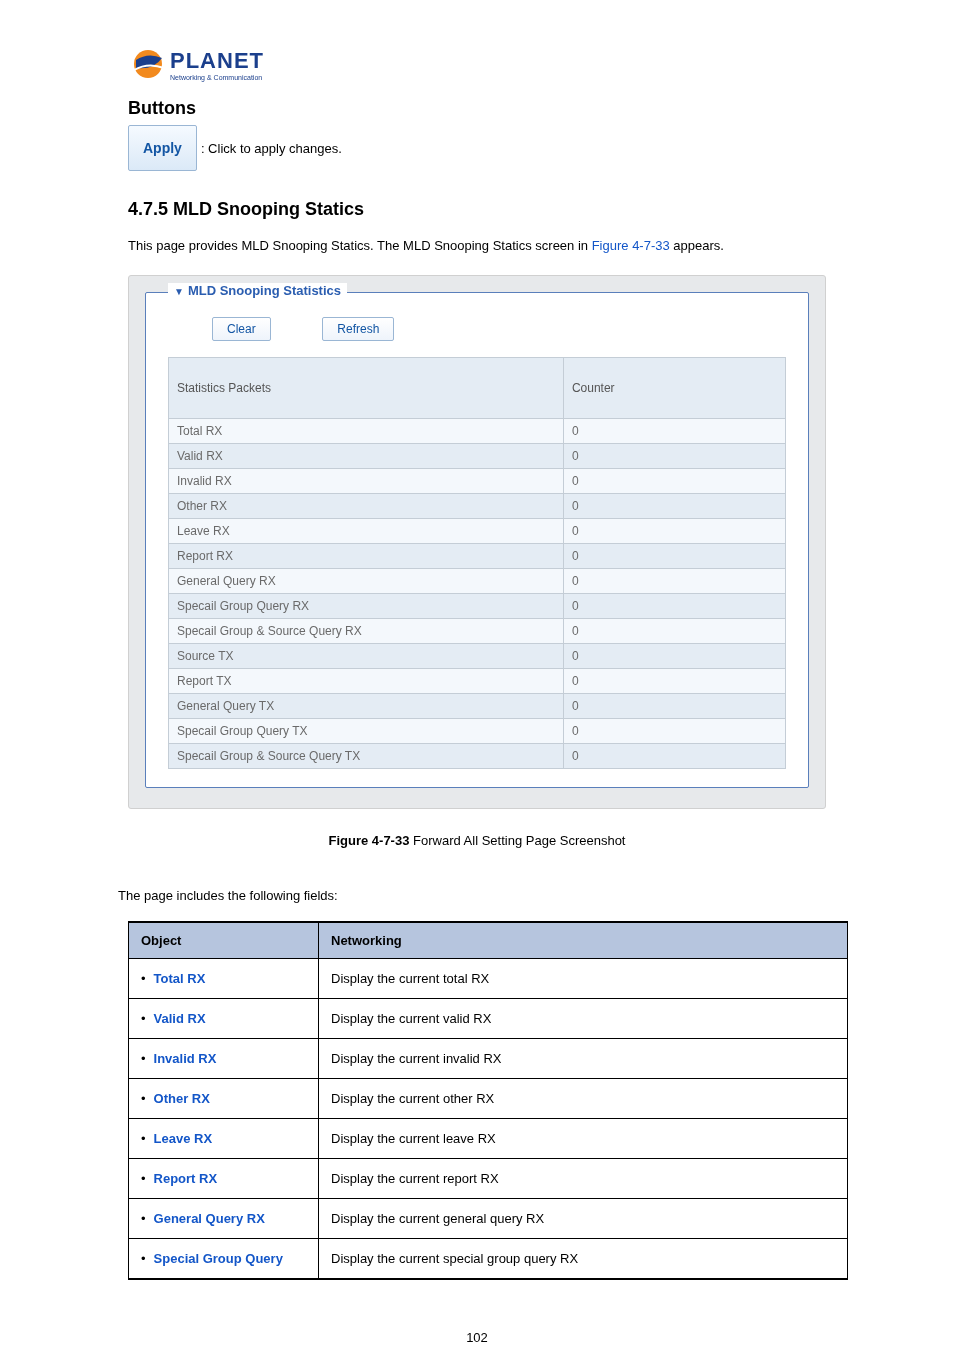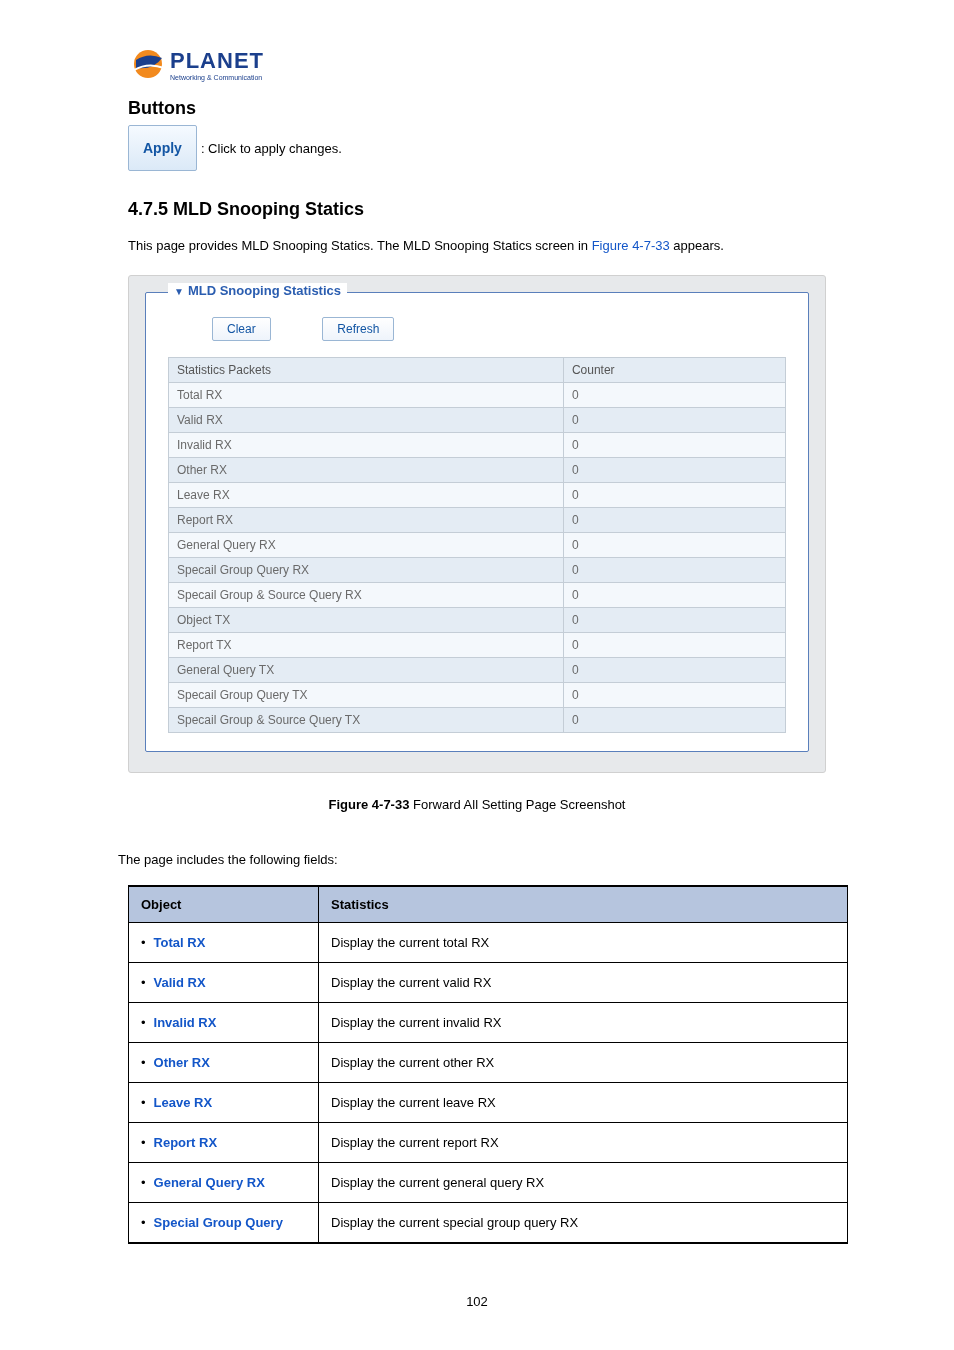--- a/index.html
+++ b/index.html
@@ -100,21 +100,21 @@
     width: 100%;
     border-collapse: collapse;
     font-size: 12px;
     color: #6a6a6a;
   }
   .stats-table th {
     text-align: left;
     font-weight: normal;
     background: #e4ecf4;
     border: 1px solid #c4cdd6;
-    padding: 5px 8px;
+    padding: 23px 8px;
     color: #555;
   }
   .stats-table td {
     border: 1px solid #c4cdd6;
     padding: 5px 8px;
   }
   .stats-table tbody tr:nth-child(odd) td { background: #f4f8fc; }
   .stats-table tbody tr:nth-child(even) td { background: #e4ecf4; }
   .stats-table td:first-child, .stats-table th:first-child { width: 64%; }
   .figure-caption {
@@ -246,21 +246,21 @@
             </tr>
           <tr>
               <td>Specail Group Query RX</td>
               <td>0</td>
             </tr>
           <tr>
               <td>Specail Group &amp; Source Query RX</td>
               <td>0</td>
             </tr>
           <tr>
-              <td>Object TX</td>
+              <td>Source TX</td>
               <td>0</td>
             </tr>
           <tr>
               <td>Report TX</td>
               <td>0</td>
             </tr>
           <tr>
               <td>General Query TX</td>
               <td>0</td>
             </tr>
@@ -280,21 +280,21 @@
   <div class="figure-caption">
     <span class="fignum">Figure 4-7-33</span><span> Forward All Setting Page Screenshot</span>
   </div>
 
   <div class="fields-intro">The page includes the following fields:</div>
 
   <table class="fields-table">
     <thead>
       <tr>
         <th>Object</th>
-        <th>Statistics</th>
+        <th>Networking</th>
       </tr>
     </thead>
     <tbody>
       <tr>
           <td class="obj"><span class="bullet">•</span><span>Total RX</span></td>
           <td>Display the current total RX</td>
         </tr>
       <tr>
           <td class="obj"><span class="bullet">•</span><span>Valid RX</span></td>
           <td>Display the current valid RX</td>

